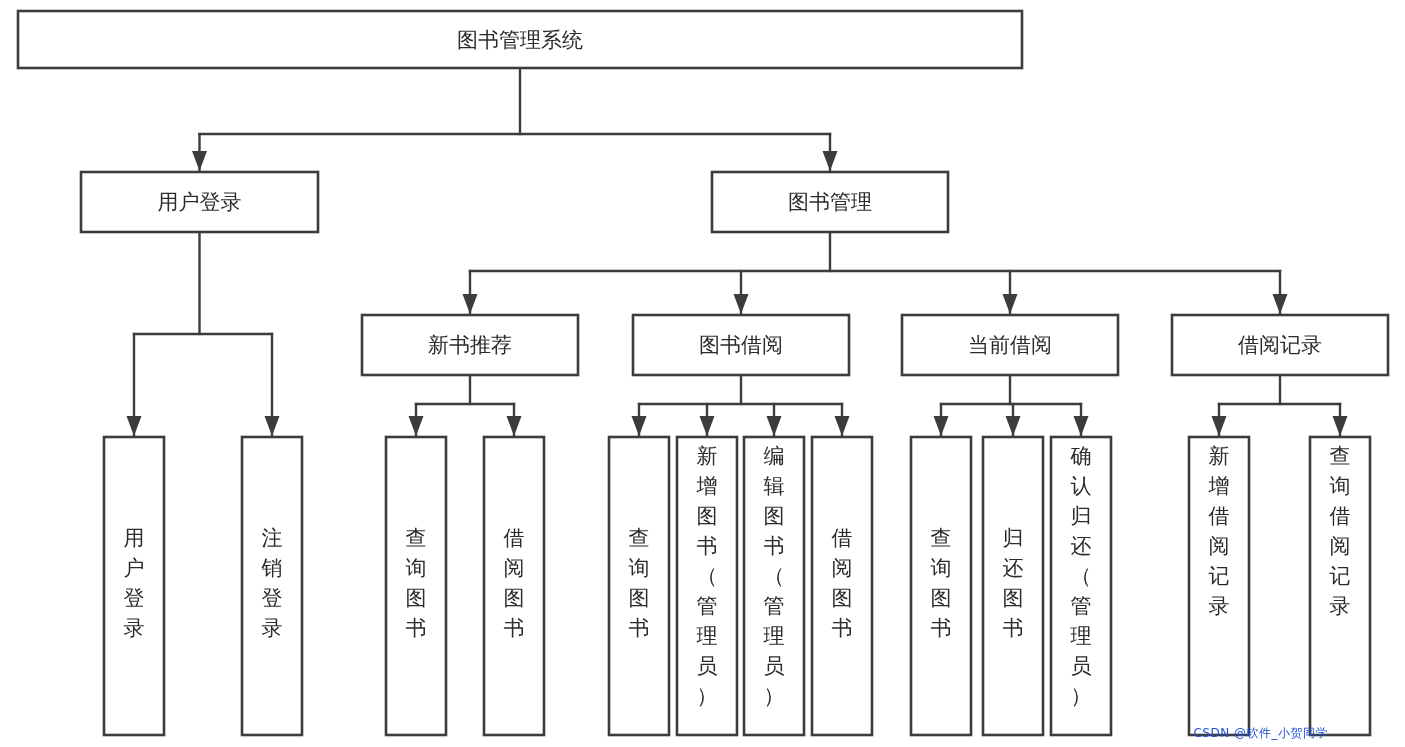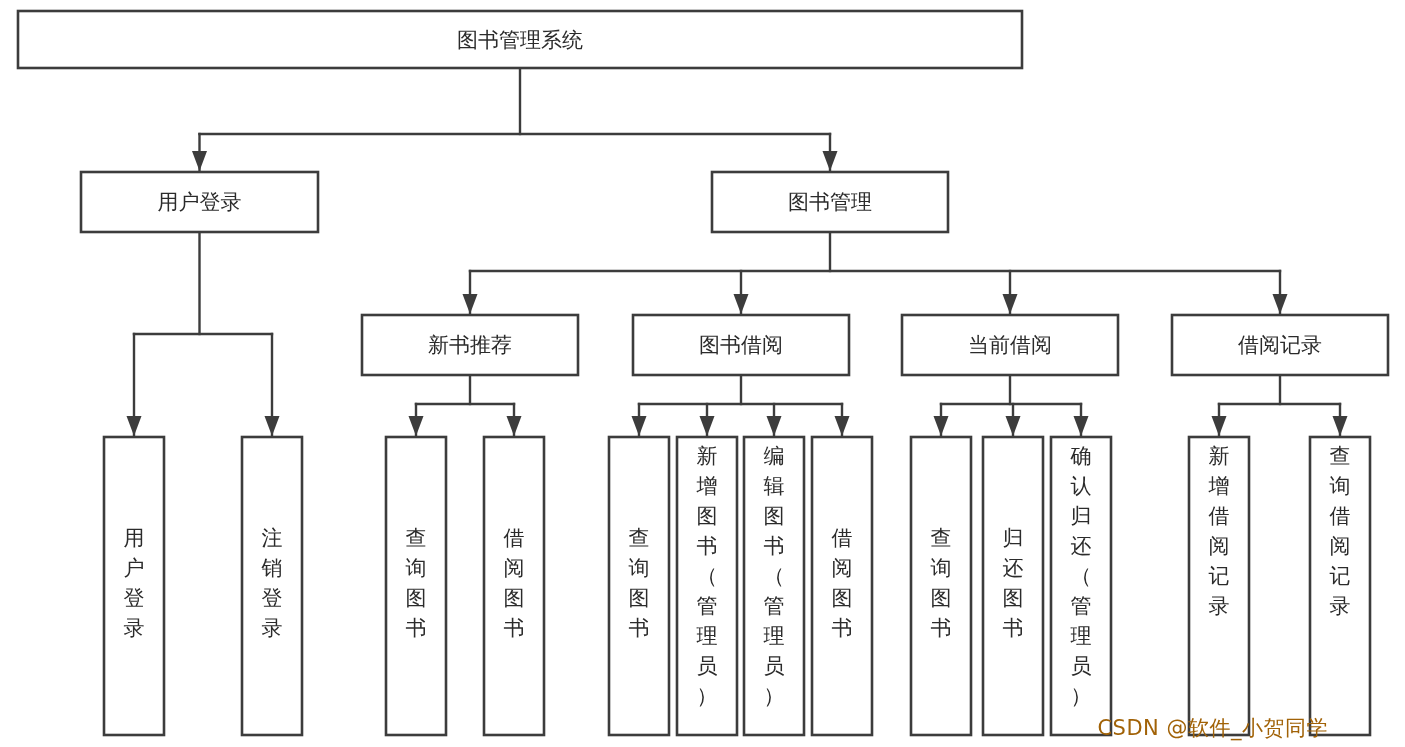--- a/index.html
+++ b/index.html
@@ -54,22 +54,22 @@
     fill: #2b2b2b;
     font-family: "DejaVu Sans", "Liberation Sans", sans-serif;
     font-size: 21px;
     text-anchor: middle;
   }
   .watermark-text {
     position: absolute;
     right: 8px;
     bottom: 5px;
     font-family: "DejaVu Sans", "Liberation Sans", sans-serif;
-    font-size: 21px;
-    color: #a16207;
+    font-size: 12px;
+    color: #1d4ed8;
     white-space: nowrap;
     letter-spacing: 0.5px;
     user-select: none;
   }
 </style>
 </head>
 <body>
 
 <div id="diagram-root">
 

